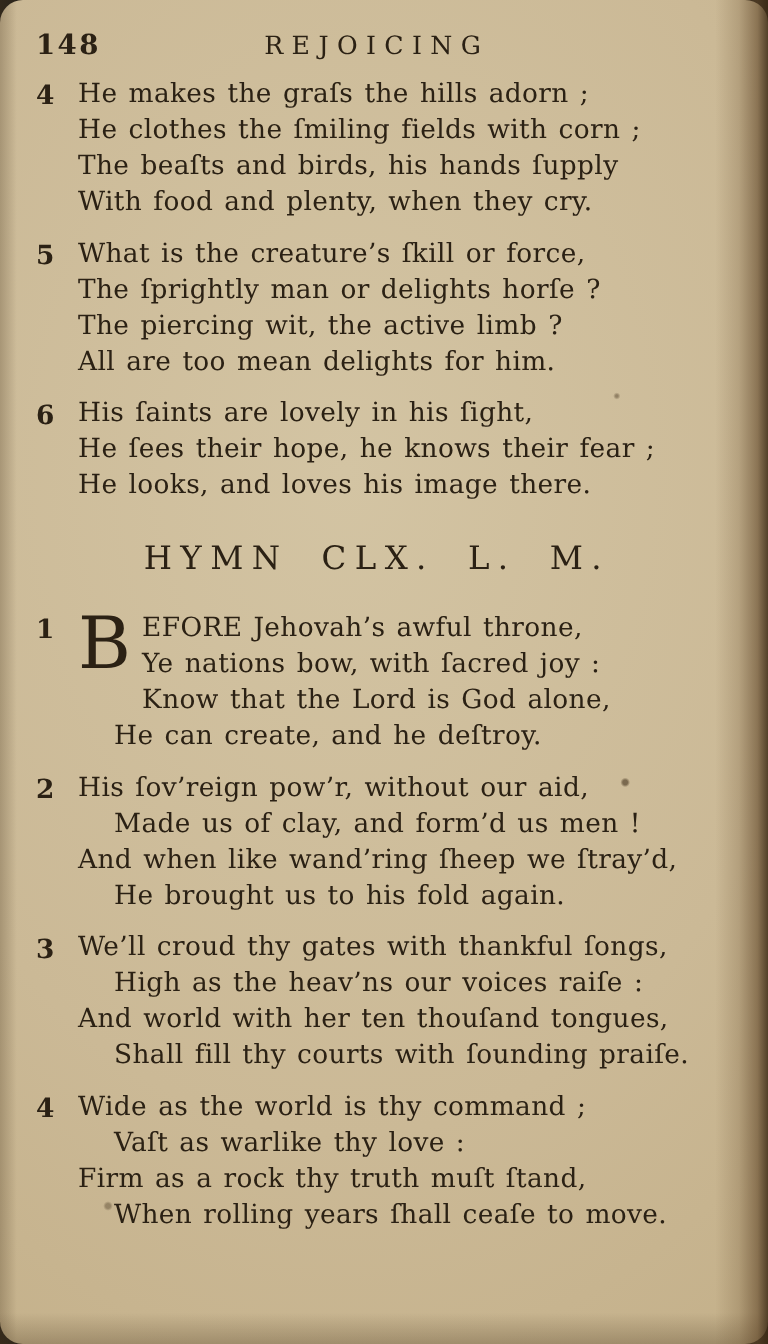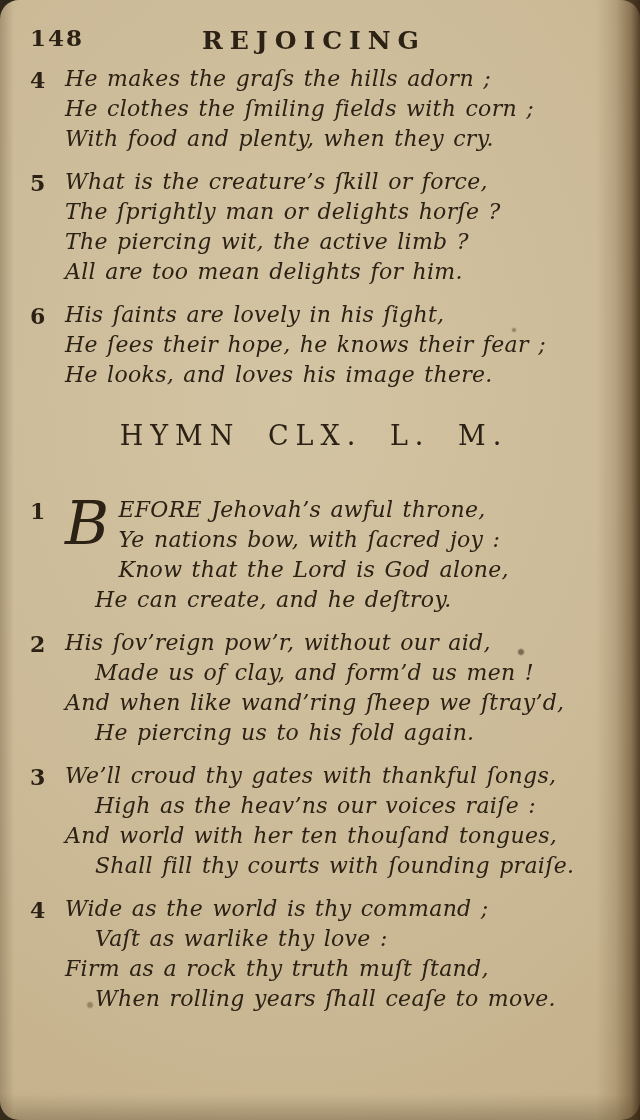--- a/index.html
+++ b/index.html
@@ -71,47 +71,47 @@
     font-size: 23px;
     letter-spacing: 2px;
     font-weight: bold;
   }
 
   .running-title {
     position: absolute;
     left: 0; right: 0;
     top: 6px;
     text-align: center;
-    font-size: 25px;
-    font-weight: bold;
+    font-size: 21px;
+    font-weight: normal;
     letter-spacing: 7px;
   }
 
   .stanza {
     position: relative;
     padding-left: 37px;
     margin-bottom: 13px;
     font-size: 22px;
     line-height: 30px;
     letter-spacing: 0.3px;
     word-spacing: 2px;
   }
 
   .stanza-num {
     position: absolute;
     left: 2px;
     top: 1px;
     font-weight: bold;
   }
 
-  .line { white-space: nowrap; font-style: italic; }
+  .line { white-space: nowrap; }
   .line.indent { margin-left: 30px; }
 
   .hymn-heading {
-    margin: 30px 0 44px 0;
+    margin: 30px 0 28px 0;
     text-align: center;
     font-size: 27px;
     letter-spacing: 7px;
     word-spacing: 12px;
     white-space: nowrap;
   }
 
   .dropcap {
     float: left;
     font-size: 60px;
@@ -131,20 +131,21 @@
     <div class="page-head">
       <span class="page-number">148</span>
       <span class="running-title">REJOICING</span>
     </div>
 
     <div>
         <div class="stanza">
           <span class="stanza-num">4</span>
           <div class="line">He makes the graſs the hills adorn ;</div>
           <div class="line">He clothes the ſmiling fields with corn ;</div>
+          <div class="line">The beaſts and birds, his hands ſupply</div>
           <div class="line">With food and plenty, when they cry.</div>
         </div>
         <div class="stanza">
           <span class="stanza-num">5</span>
           <div class="line">What is the creature’s ſkill or force,</div>
           <div class="line">The ſprightly man or delights horſe ?</div>
           <div class="line">The piercing wit, the active limb ?</div>
           <div class="line">All are too mean delights for him.</div>
         </div>
         <div class="stanza">
@@ -163,21 +164,21 @@
           <div class="line"><span class="dropcap">B</span>EFORE Jehovah’s awful throne,</div>
           <div class="line">Ye nations bow, with ſacred joy :</div>
           <div class="line">Know that the Lord is God alone,</div>
           <div class="line indent">He can create, and he deſtroy.</div>
         </div>
         <div class="stanza">
           <span class="stanza-num">2</span>
           <div class="line">His ſov’reign pow’r, without our aid,</div>
           <div class="line indent">Made us of clay, and form’d us men !</div>
           <div class="line">And when like wand’ring ſheep we ſtray’d,</div>
-          <div class="line indent">He piercing us to his fold again.</div>
+          <div class="line indent">He brought us to his fold again.</div>
         </div>
         <div class="stanza">
           <span class="stanza-num">3</span>
           <div class="line">We’ll croud thy gates with thankful ſongs,</div>
           <div class="line indent">High as the heav’ns our voices raiſe :</div>
           <div class="line">And world with her ten thouſand tongues,</div>
           <div class="line indent">Shall fill thy courts with ſounding praiſe.</div>
         </div>
         <div class="stanza">
           <span class="stanza-num">4</span>

